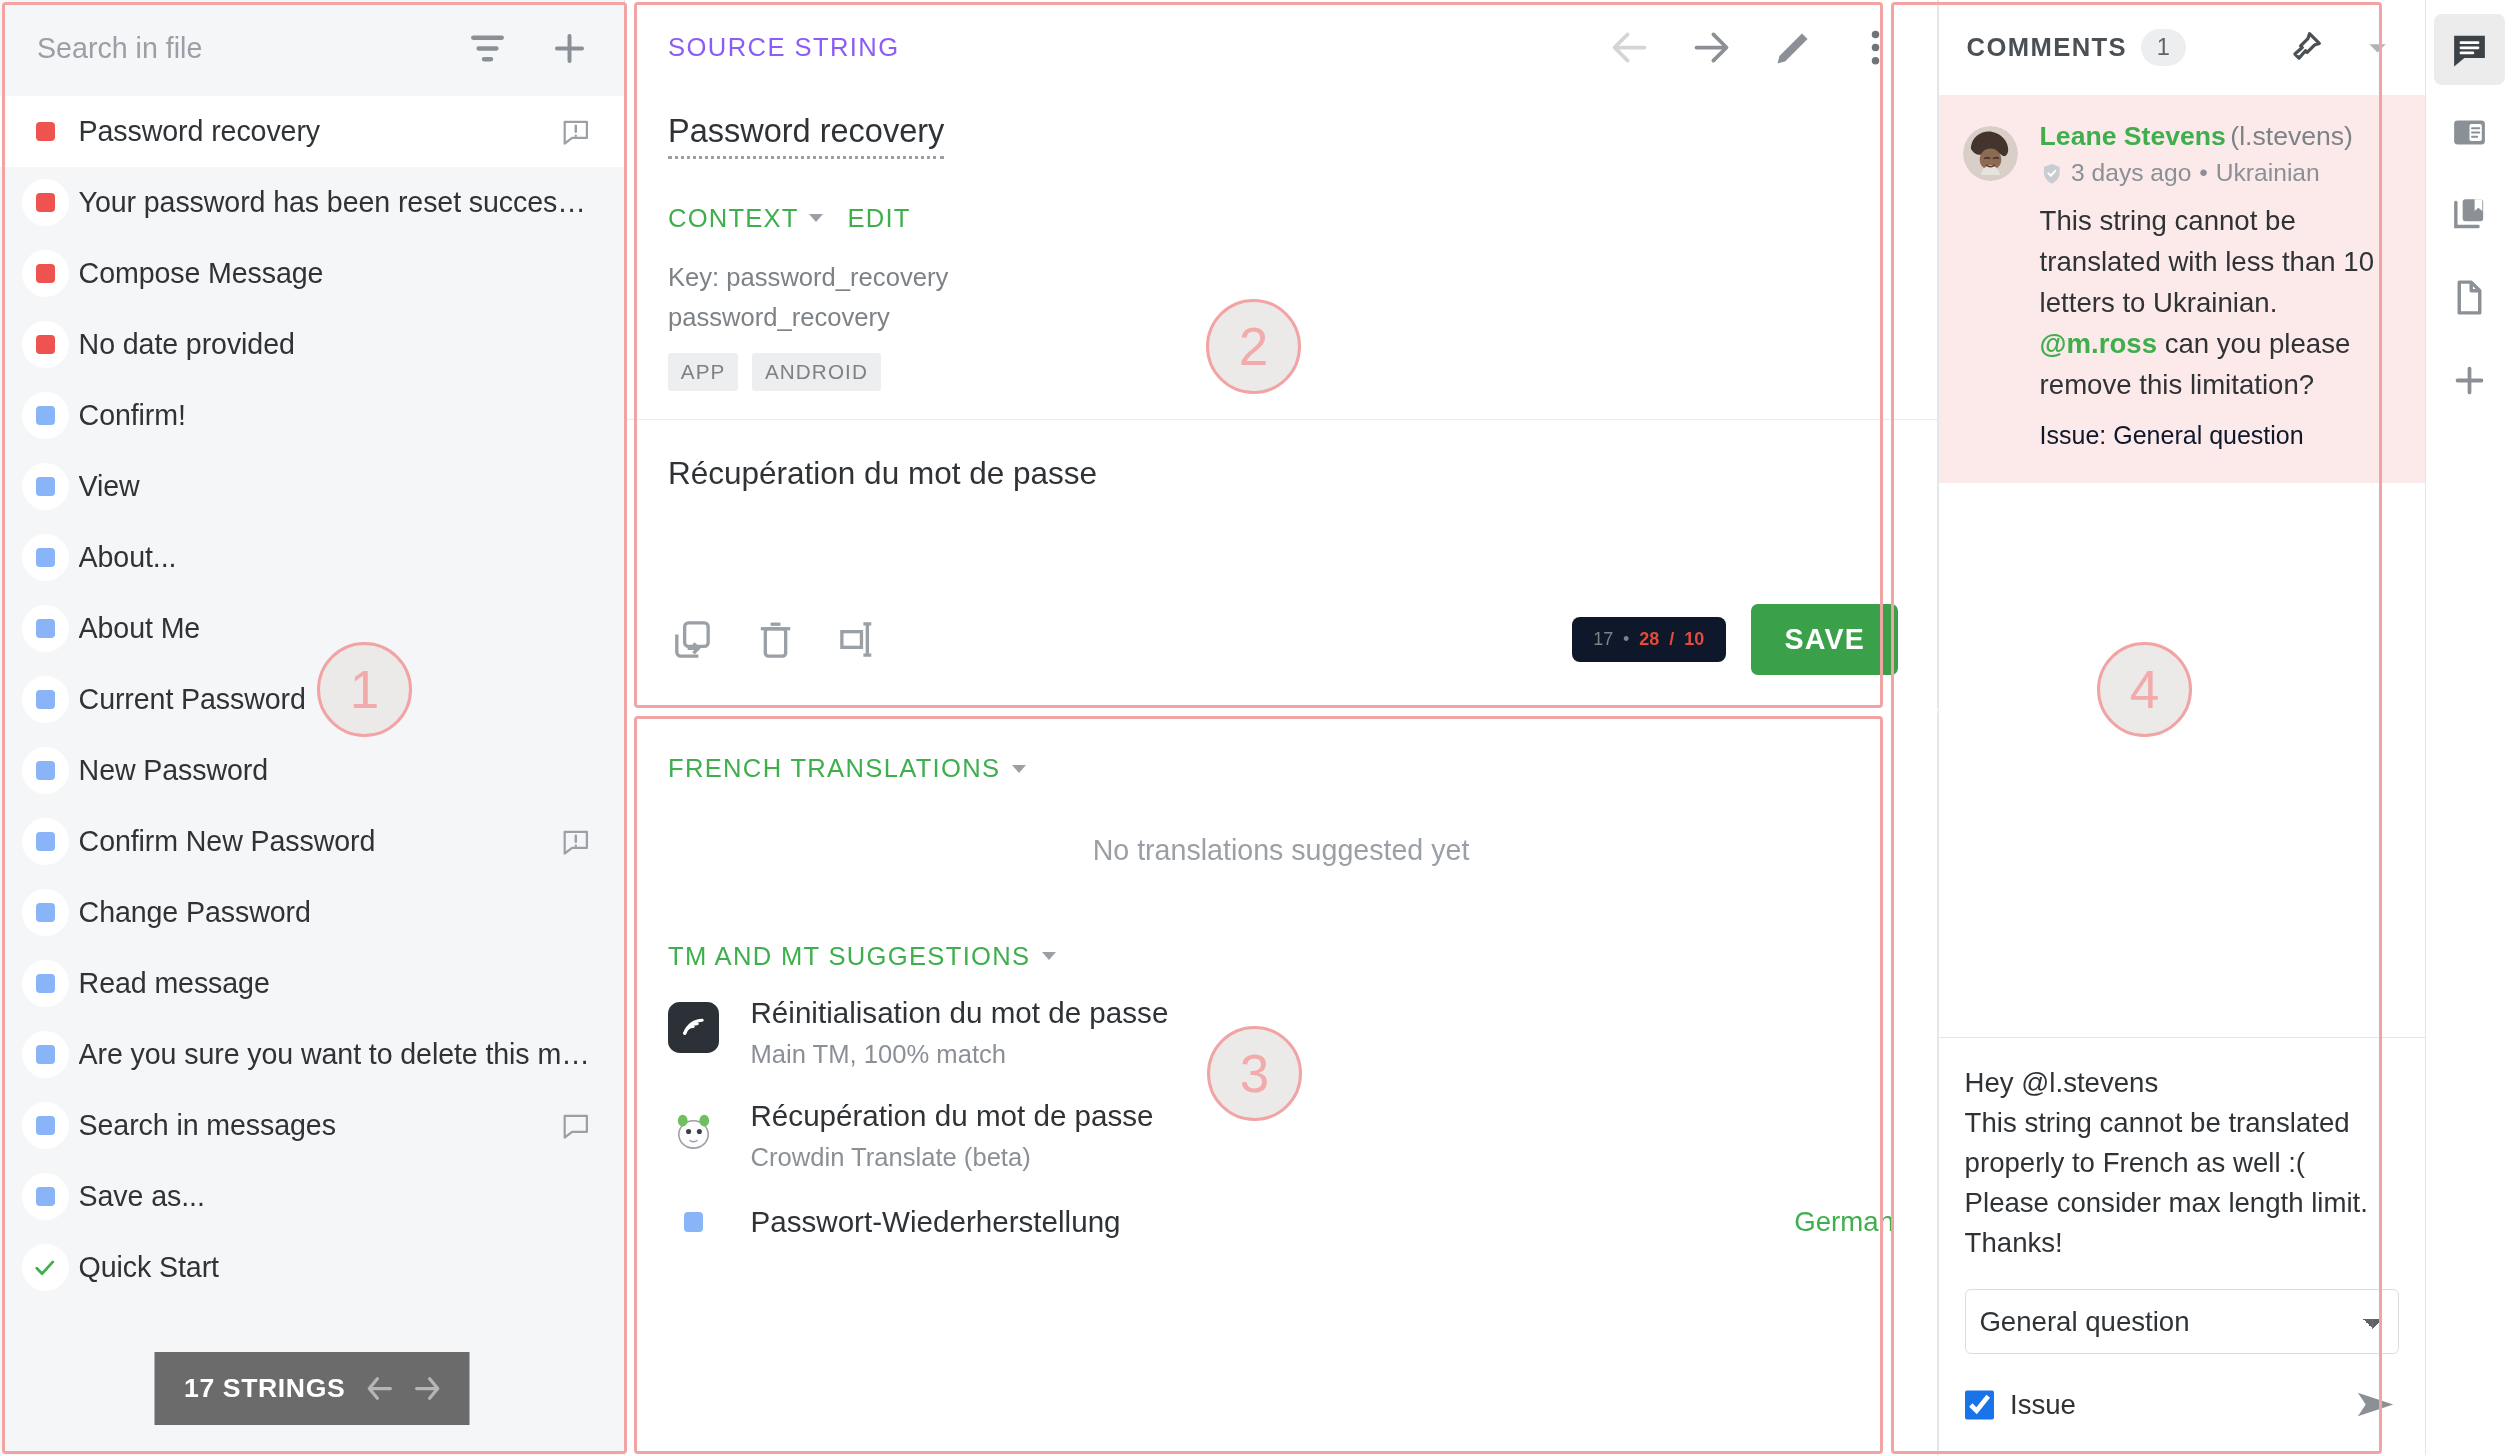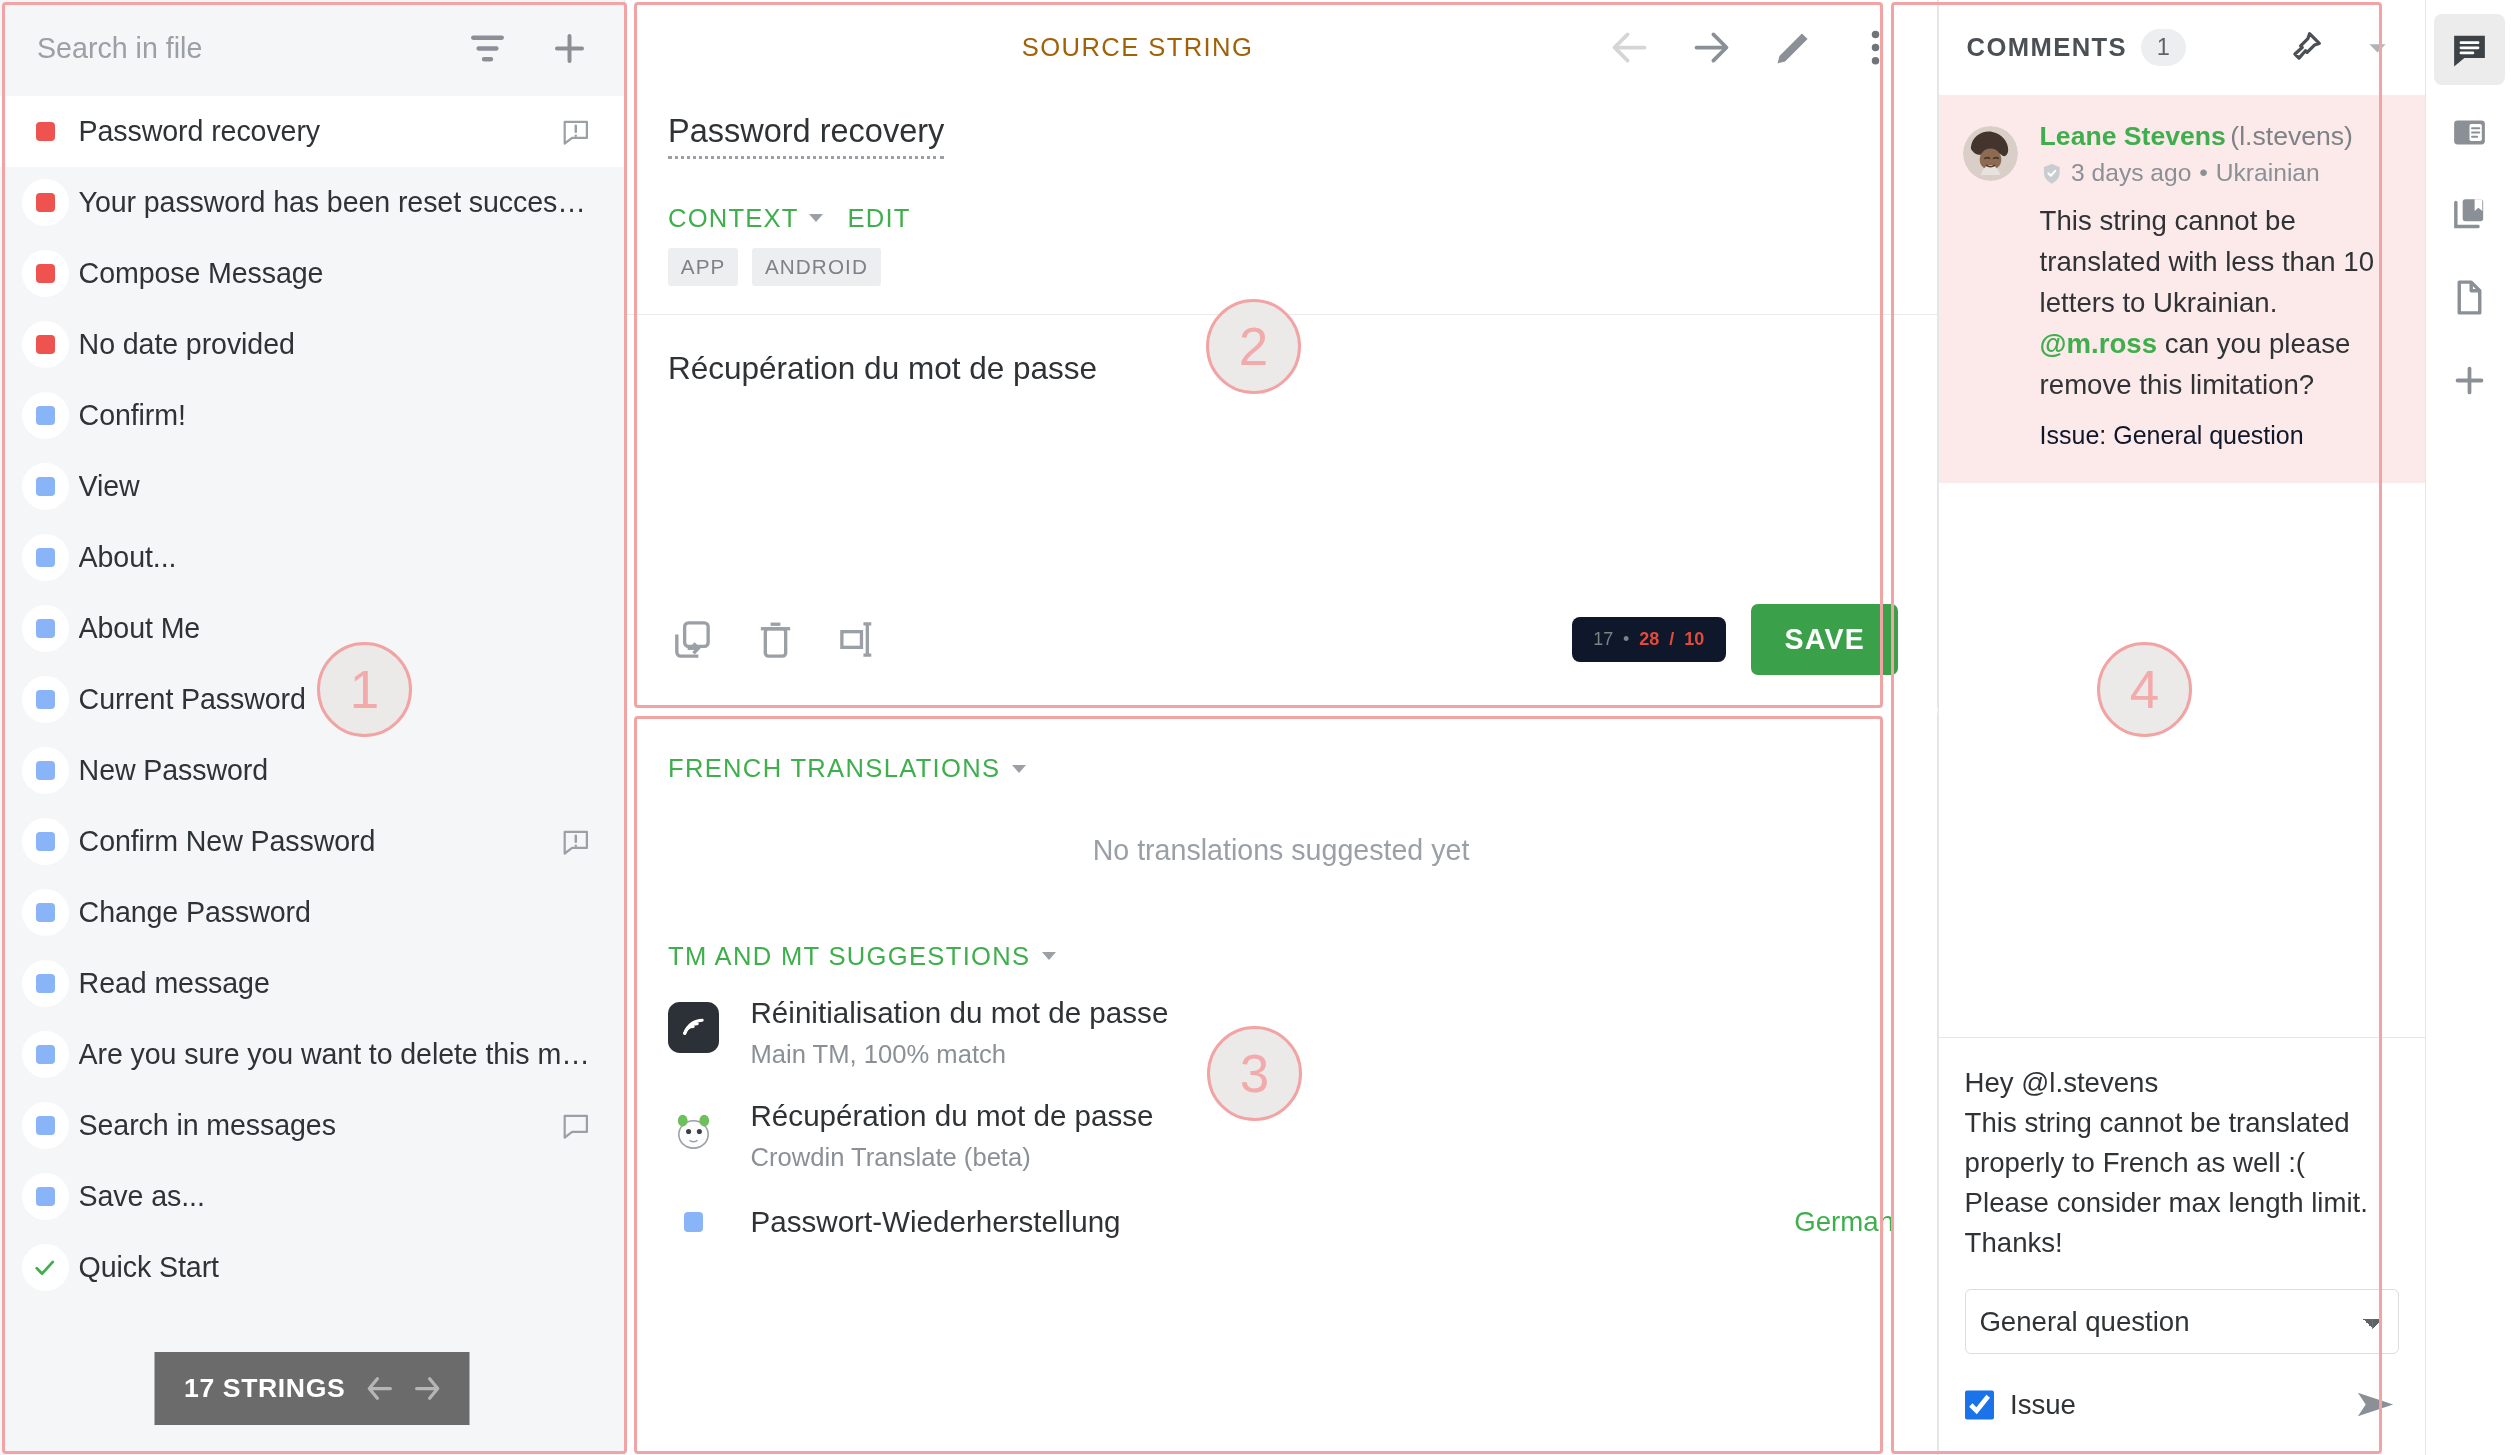--- a/index.html
+++ b/index.html
@@ -158,23 +158,22 @@
   }
   .src-head {
     height: 95px;
     display: flex;
     align-items: center;
     padding: 0 39px 0 43px;
   }
   .src-head-title {
     font-size: 25.6px;
     letter-spacing: 1.4px;
-    color: #a16207;
+    color: #8b5cf6;
     flex: 1;
-    text-align: center;
   }
   .src-head-icons { display: flex; align-items: center; gap: 37px; }
   .src-head-icons .icon-btn { width: 45px; height: 45px; }
 
   .src-body { padding: 0 43px; }
   .src-string {
     font-size: 32.5px;
     color: #2f3336;
     padding-top: 17.7px;
     display: inline-block;
@@ -627,20 +626,24 @@
         <div class="ctx-row">
           <button class="ctx-link">
             <span>CONTEXT</span>
             <span class="caret"></span>
           </button>
           <button class="ctx-link">
             <span>EDIT</span>
           </button>
         </div>
 
+        <div class="ctx-lines">
+          <div class="ctx-line">Key: password_recovery</div>
+          <div class="ctx-line">password_recovery</div>
+        </div>
 
         <div class="tag-row">
           <span class="tag">APP</span>
           <span class="tag">ANDROID</span>
         </div>
       </div>
 
       <div class="editor-divider"></div>
 
       <div class="trans-area">

